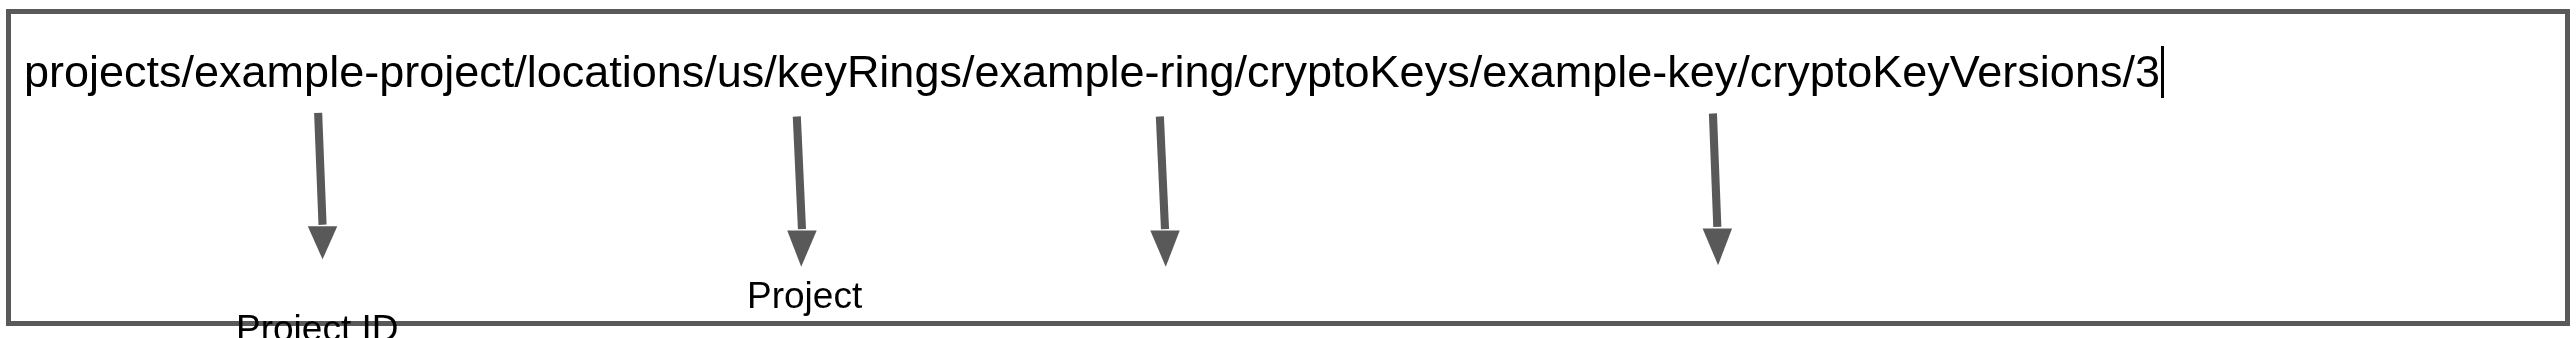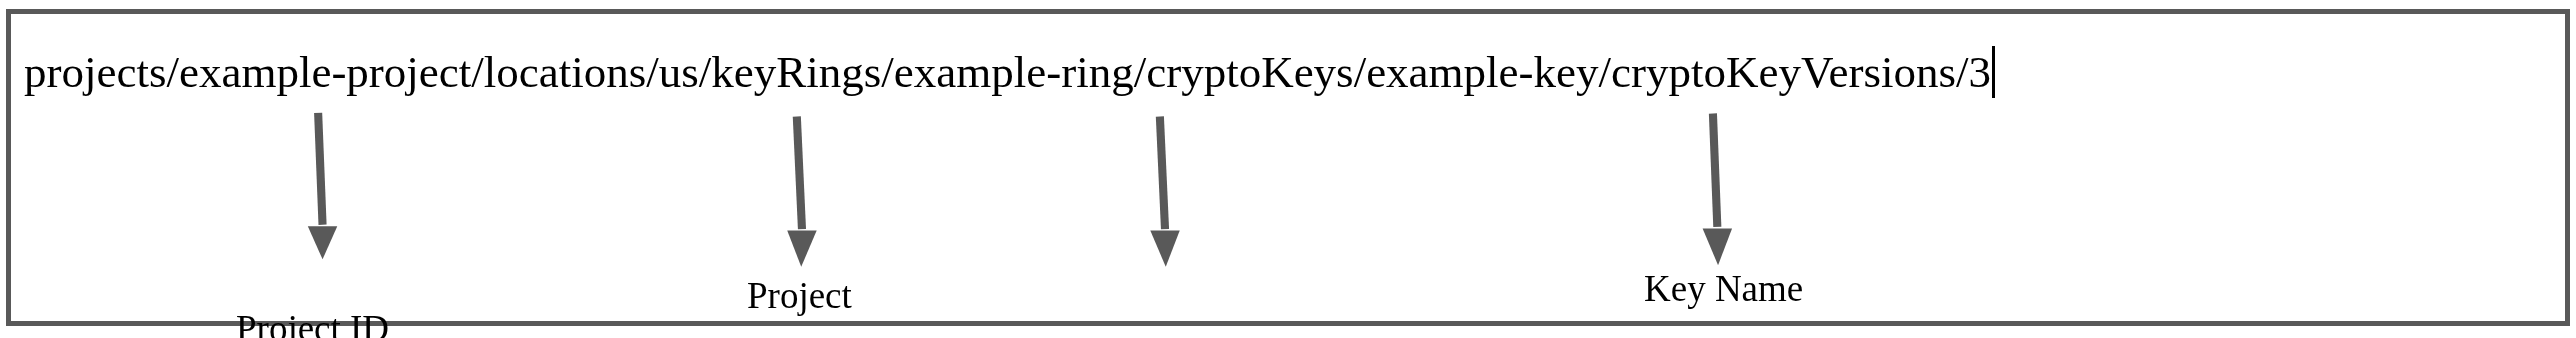--- a/index.html
+++ b/index.html
@@ -8,21 +8,21 @@
     --text: #000000;
     --background: #ffffff;
   }
   * { margin: 0; padding: 0; box-sizing: border-box; }
   html, body { background: var(--background); }
   .canvas {
     position: relative;
     width: 2576px;
     height: 339px;
     background: var(--background);
-    font-family: Liberation Serif, serif;
+    font-family: Liberation Sans, sans-serif;
     overflow: hidden;
     border-radius: 12px;
   }
   .field-box {
     position: absolute;
     left: 5.9px;
     top: 8.8px;
     width: 2564px;
     height: 317px;
     border: 5.9px solid var(--border);
@@ -95,16 +95,15 @@
       <line x1="2326" y1="154" x2="2332" y2="308"></line>
       <polygon points="2312,310 2352,310 2333,360"></polygon>
     </g>
   </svg>
 
   <div class="anno-label lbl-project-id">Project ID</div>
 
   <div class="anno-label lbl-region">Project</div>
 
 
-  <div class="anno-label lbl-key-name">Key Name</div>
 
 </div>
 
 
 </body></html>

